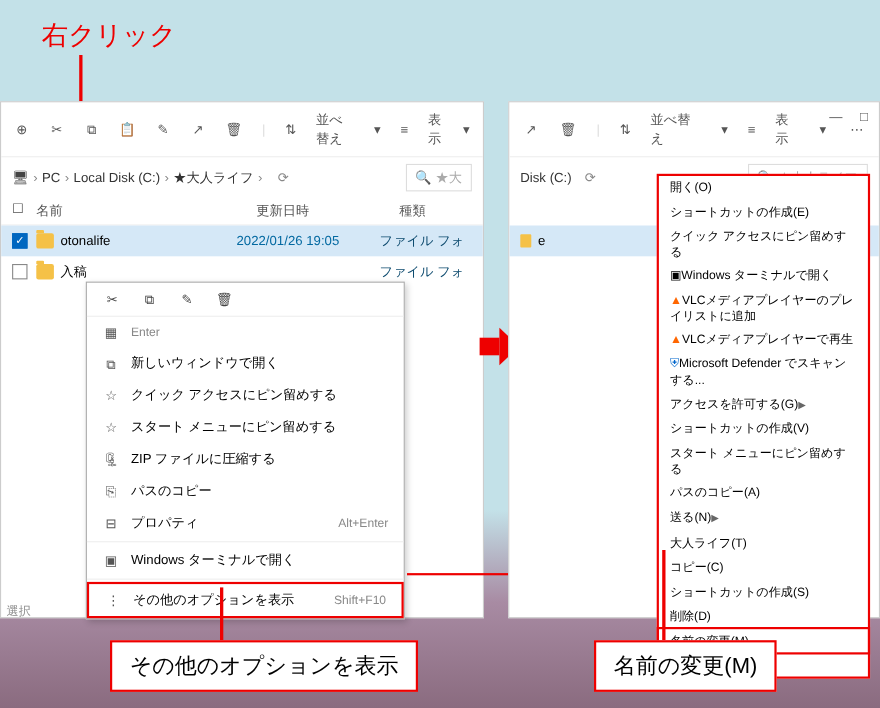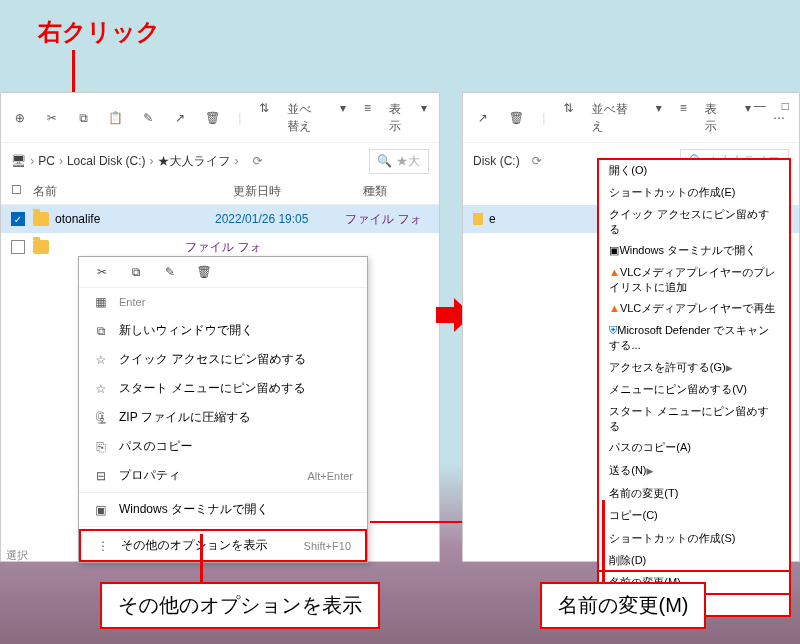--- a/index.html
+++ b/index.html
@@ -2,38 +2,38 @@
 <html><head>
 <meta charset="utf-8">
 <style>
 *{margin:0;padding:0;box-sizing:border-box;font-family:"Yu Gothic UI","Meiryo",sans-serif}
 body{width:800px;height:644px;background:linear-gradient(180deg,#c3e1e8 0%,#c3e1e8 72%,#a88ba3 85%,#8a6b7f 100%);position:relative;overflow:hidden}
 .pane{position:absolute;background:#fff;border:1px solid #ccc;overflow:hidden}
 .pane-left{left:0;top:92px;width:440px;height:470px}
 .pane-right{right:0;top:92px;width:338px;height:470px}
 .toolbar{height:50px;border-bottom:1px solid #eee;display:flex;align-items:center;gap:18px;padding:0 12px;font-size:12px;color:#555}
 .toolbar .ic{width:16px;height:16px;display:inline-flex;align-items:center;justify-content:center;color:#555}
-.toolbar .lbl{display:flex;gap:18px}
+.toolbar .lbl{display:flex;align-items:center;gap:18px}
 .addr{height:36px;display:flex;align-items:center;padding:0 10px;font-size:12px;color:#444;gap:2px}
 .addr .bc{color:#333}
 .addr .sep{color:#888;margin:0 2px}
 .addr .search{margin-left:auto;border:1px solid #ddd;padding:3px 8px;color:#aaa;font-size:12px}
 .addr .reload{margin:0 10px;color:#888}
 .hdr{display:flex;font-size:12px;color:#555;padding:4px 10px;border-bottom:1px solid #eee}
 .hdr .c1{width:200px}.hdr .c2{width:130px}.hdr .c3{flex:1}
 .rows{font-size:12px}
 .row{display:flex;align-items:center;height:28px;padding:0 10px}
 .row.sel{background:#d5e8f7}
 .row .chk{width:14px;height:14px;border:1px solid #888;margin-right:8px;display:inline-flex;align-items:center;justify-content:center}
 .row .chk.on{background:#0067c0;border-color:#0067c0;color:#fff;font-size:10px}
 .row .fic{width:16px;height:14px;background:#f5c147;border-radius:2px;margin-right:6px;position:relative}
 .row .fic:before{content:"";position:absolute;top:-3px;left:0;width:7px;height:3px;background:#f5c147;border-radius:1px 1px 0 0}
-.row .nm{width:160px}.row .dt{width:130px;color:#0369a1}.row .tp{color:#701a75}
-
-.callout{position:absolute;color:#e00;font-weight:bold;font-size:24px}
+.row .nm{width:160px}.row .dt{width:130px;color:#0369a1}.row .tp{color:#0c4a6e}
+
+.callout{position:absolute;color:#e00;font-weight:normal;font-size:24px}
 .callout.top{left:38px;top:16px}
 .stem{position:absolute;background:#e00}
 .stem.v1{left:72px;top:50px;width:3px;height:206px}
 .dot{position:absolute;width:12px;height:12px;border:3px solid #e00;border-radius:50%;left:66px;top:252px;background:#fff}
 
 .ctx{position:absolute;background:#fff;border:1px solid #aaa;box-shadow:2px 2px 6px rgba(0,0,0,.2);font-size:12px}
 .ctx .trow{display:flex;gap:16px;padding:8px 14px;border-bottom:1px solid #eee}
 .ctx .trow span{width:18px;text-align:center;color:#444}
 .ctx .mi{display:flex;align-items:center;padding:6px 14px;gap:10px;min-height:28px}
 .ctx .mi .mic{width:16px;text-align:center;color:#555}
@@ -115,20 +115,21 @@
     <div class="row sel">
       <span class="chk on">✓</span>
       <span class="fic"></span>
       <span class="nm">otonalife</span>
       <span class="dt">2022/01/26 19:05</span>
       <span class="tp">ファイル フォ</span>
     </div>
     <div class="row">
       <span class="chk"></span>
       <span class="fic"></span>
+      <span class="nm">入稿</span>
       <span class="dt"></span>
       <span class="tp">ファイル フォ</span>
     </div>
   </div>
 </div>
 <div class="sel-sm" style="left:6px;top:548px">選択</div>
 
 <div class="ctx ctx-left">
   <div class="trow">
     <span>✂</span>
@@ -218,27 +219,27 @@
 <div class="ctx-right">
   <div class="mi"><span class="mt">開く(O)</span></div>
   <div class="mi"><span class="mt">ショートカットの作成(E)</span></div>
   <div class="mi"><span class="mt">クイック アクセスにピン留めする</span></div>
   <div class="mi"><span class="mic">▣</span><span class="mt">Windows ターミナルで開く</span></div>
   <div class="mi"><span class="mic" style="color:#f60">▲</span><span class="mt">VLCメディアプレイヤーのプレイリストに追加</span></div>
   <div class="mi"><span class="mic" style="color:#f60">▲</span><span class="mt">VLCメディアプレイヤーで再生</span></div>
   <div class="mi"><span class="mic" style="color:#06c">⛨</span><span class="mt">Microsoft Defender でスキャンする...</span></div>
   <div class="div"></div>
   <div class="mi"><span class="mt">アクセスを許可する(G)</span><span class="arr">▶</span></div>
-  <div class="mi"><span class="mt">メニューにピン留めする(V)</span></div>
+  <div class="mi"><span class="mt">ショートカットの作成(V)</span></div>
   <div class="mi"><span class="mt">スタート メニューにピン留めする</span></div>
   <div class="mi"><span class="mt">パスのコピー(A)</span></div>
   <div class="div"></div>
   <div class="mi"><span class="mt">送る(N)</span><span class="arr">▶</span></div>
   <div class="div"></div>
-  <div class="mi"><span class="mt">名前の変更(T)</span></div>
+  <div class="mi"><span class="mt">大人ライフ(T)</span></div>
   <div class="mi"><span class="mt">コピー(C)</span></div>
   <div class="div"></div>
   <div class="mi"><span class="mt">ショートカットの作成(S)</span></div>
   <div class="mi"><span class="mt">削除(D)</span></div>
   <div class="mi hl"><span class="mt">名前の変更(M)</span></div>
   <div class="mi"><span class="mt">プロパティ(R)</span></div>
 </div>
 <div class="stem v3"></div>
 
 <div class="labelbox l">その他のオプションを表示</div>

